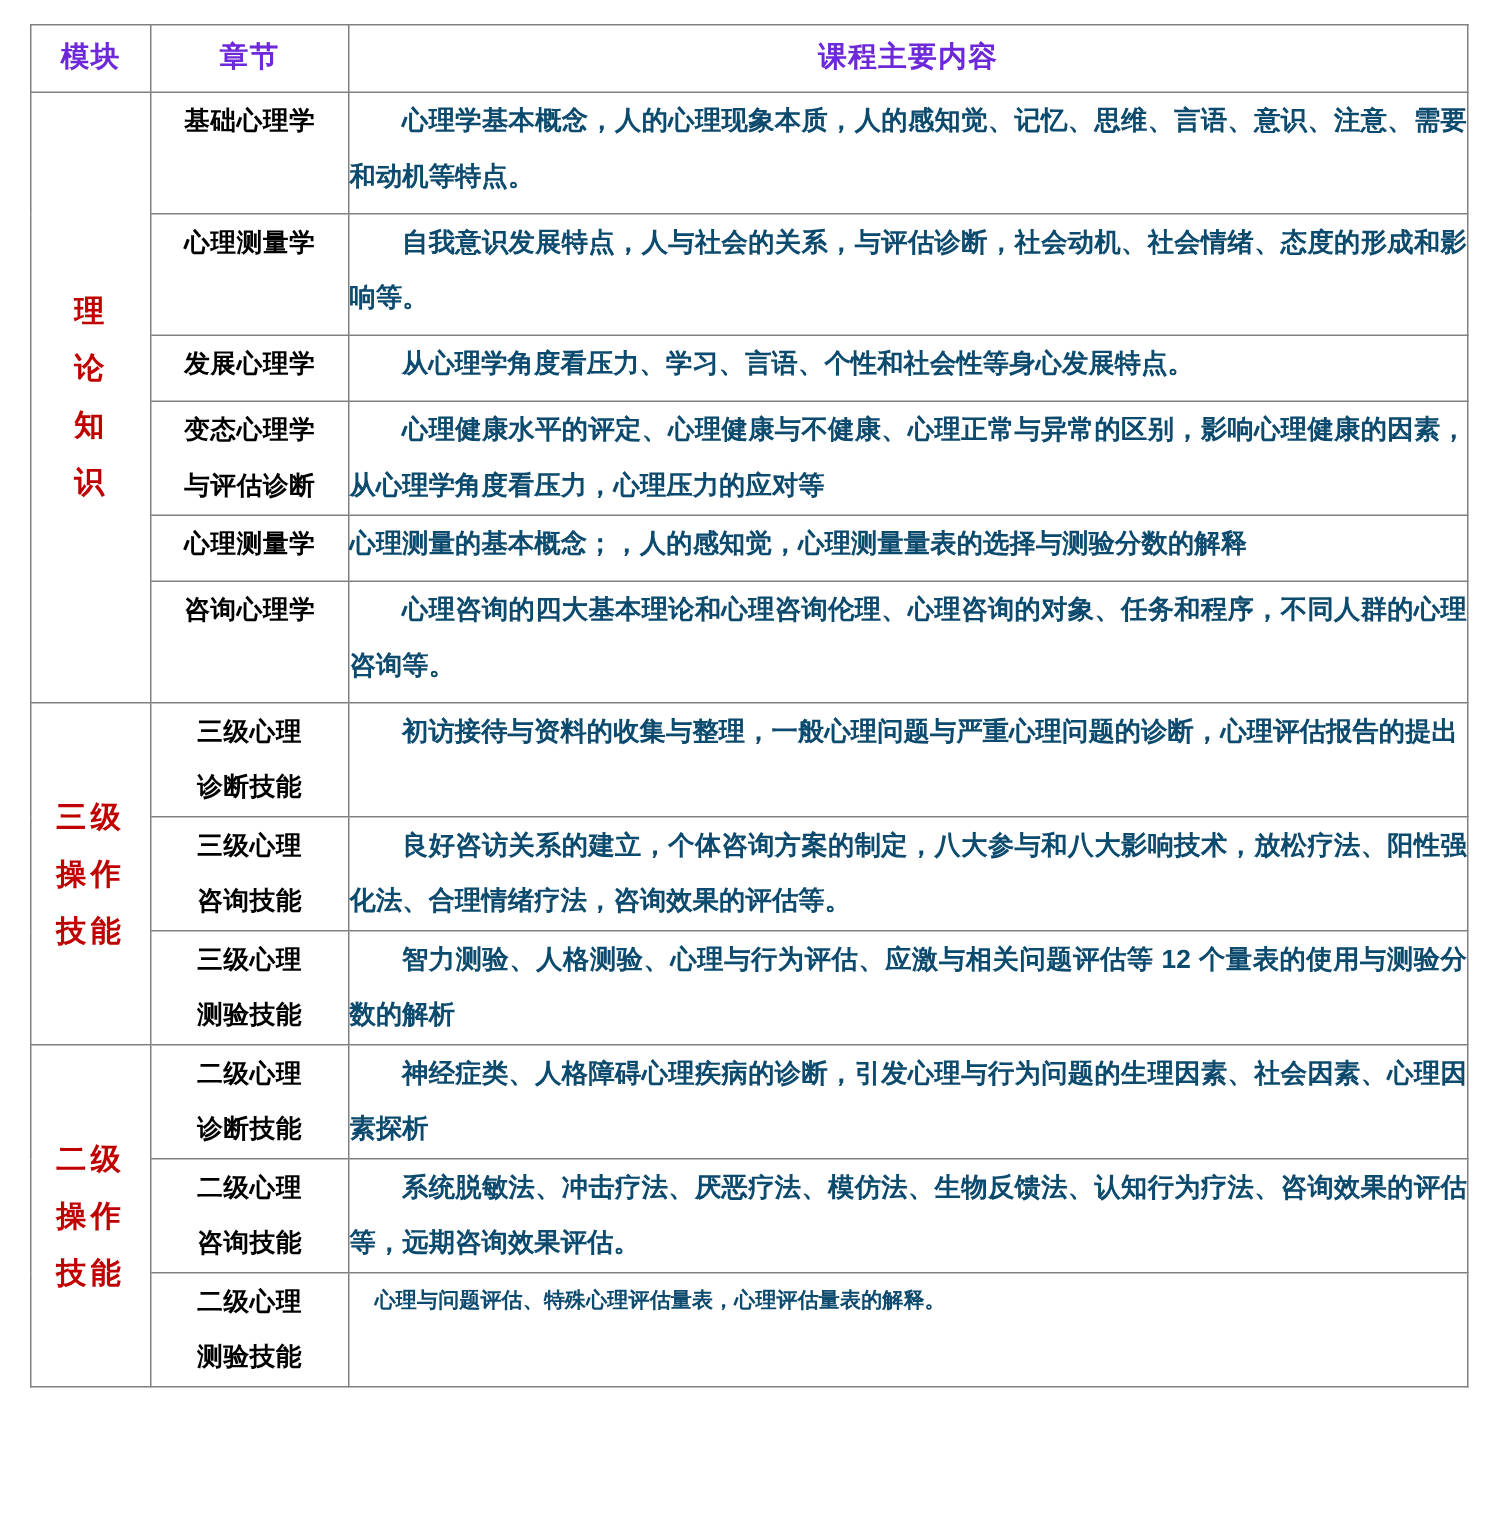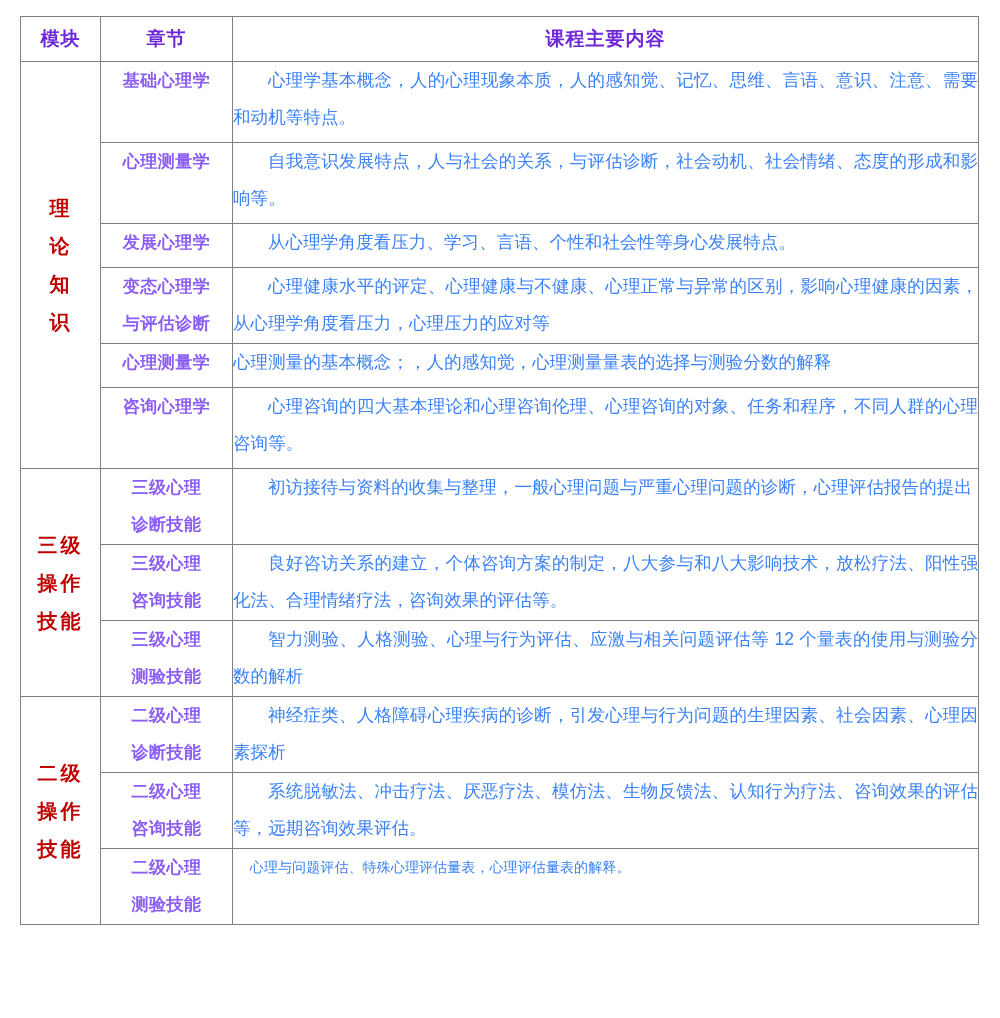--- a/index.html
+++ b/index.html
@@ -74,39 +74,40 @@
   .mod-stack.wide { letter-spacing: 3px; }
 
   
   .chap-cell {
     text-align: center;
     padding-top: 8px;
     padding-left: 2px;
     padding-right: 2px;
   }
   .chap-txt {
-    color: #8b5cf6;
+    color: #000000;
     font-weight: bold;
     font-size: 17px;
     line-height: 37px;
     white-space: pre-line;
     letter-spacing: 0.5px;
   }
 
   
   .cnt-cell {
     padding: 7px 4px 7px 6px;
   }
   .cnt-txt {
-    color: #3b82f6;
+    color: #0c4a6e;
     font-size: 17.5px;
     line-height: 37px;
     text-align: justify;
     text-justify: inter-ideograph;
     letter-spacing: 0.1px;
+    font-weight: bold;
   }
   .cnt-txt.indent { text-indent: 2em; }
   .cnt-txt.serif {
     font-family: "Liberation Serif", "DejaVu Serif", serif;
     font-size: 14px;
     text-indent: 1.2em;
   }
   .r-2  { height: 80px; }
   .r-1  { height: 43px; }
   .r-2b { height: 75px; }

